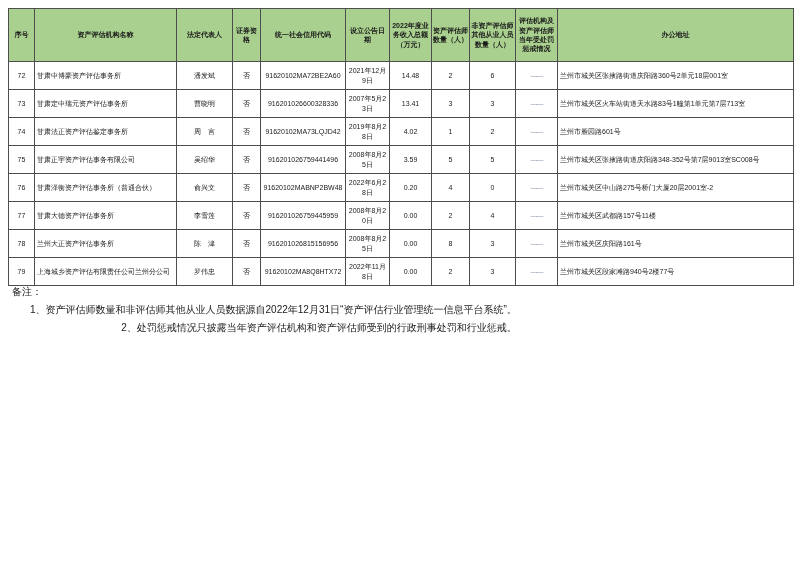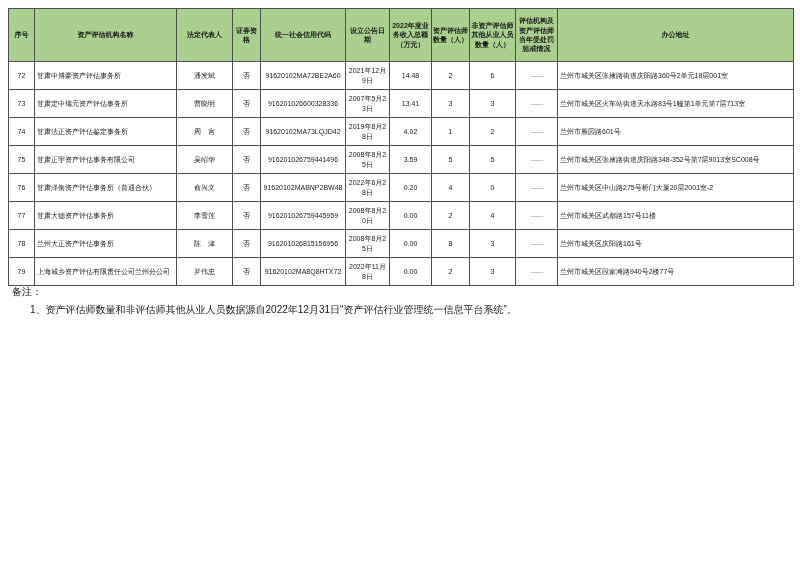--- a/index.html
+++ b/index.html
@@ -183,13 +183,14 @@
           <td class="align-center dash">——</td>
           <td class="align-left">兰州市城关区段家滩路940号2楼77号</td>
         </tr>
       </tbody>
   </table>
 </div>
 
 <div class="remarks">
   <p class="remark-title">备注：</p>
   <p class="remark-item">1、资产评估师数量和非评估师其他从业人员数据源自2022年12月31日“资产评估行业管理统一信息平台系统”。</p>
+  <p class="remark-item">2、处罚惩戒情况只披露当年资产评估机构和资产评估师受到的行政刑事处罚和行业惩戒。</p>
 </div>
 
 </body></html>

